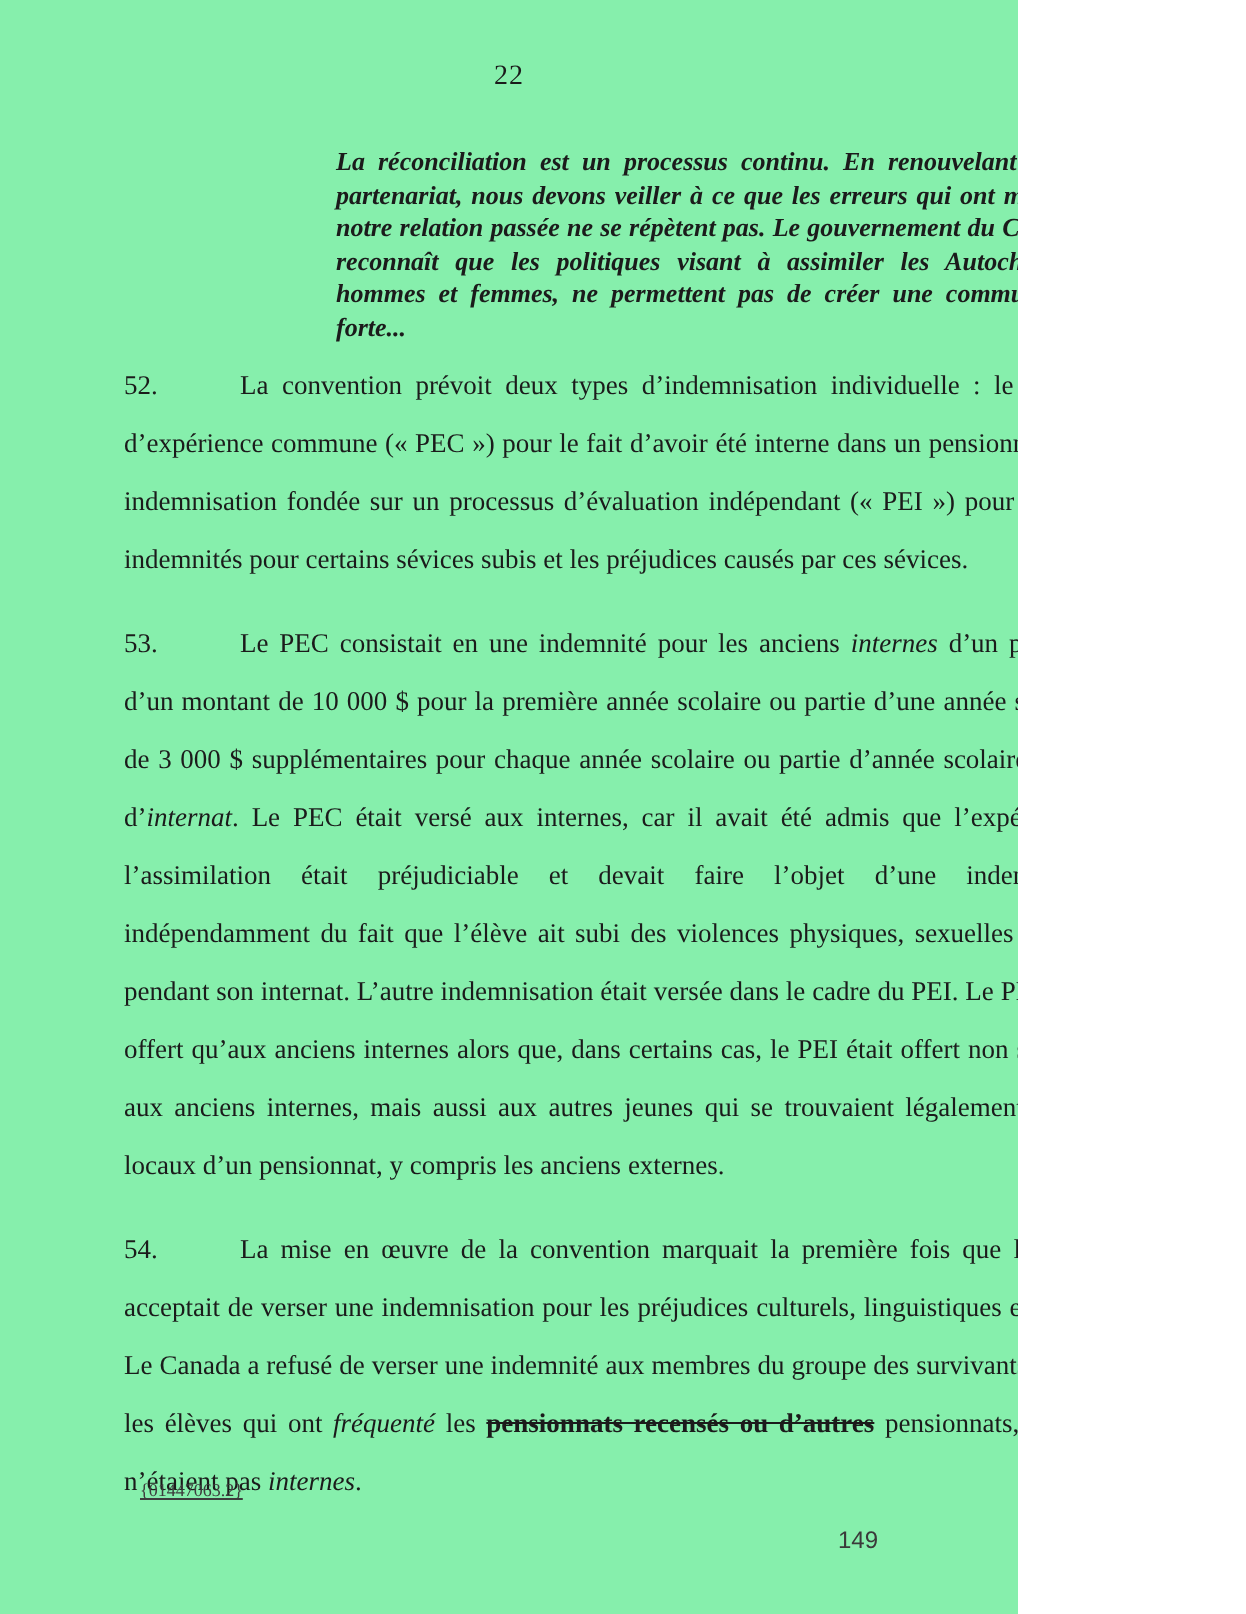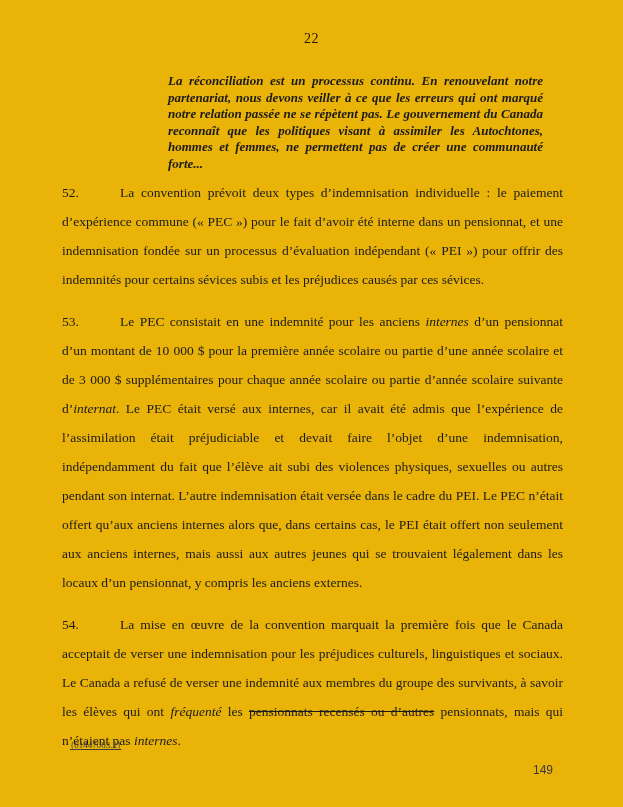--- a/index.html
+++ b/index.html
@@ -2,23 +2,23 @@
 <html lang="fr"><head>
 <meta charset="utf-8">
 <style>
   html, body {
     margin: 0;
     padding: 0;
     background: #ffffff;
   }
   .page {
     position: relative;
-    width: 623px;
+    width: 509px;
     height: 807px;
-    background: #eab308;
+    background: #86efac;
     overflow: hidden;
     font-family: "Liberation Serif", "DejaVu Serif", serif;
     color: #1b1b1b;
   }
   .hdr-pagenum {
     position: absolute;
     top: 31px;
     left: 0;
     width: 100%;
     text-align: center;
@@ -47,21 +47,21 @@
   }
   .paras p.body-para:first-child {
     margin-top: 6px;
   }
   .pnum {
     display: inline-block;
     width: 58px;
   }
   .it { font-style: italic; }
   .strike {
-    font-weight: normal;
+    font-weight: bold;
     text-decoration: line-through;
   }
   .ftr-docid {
     position: absolute;
     left: 70px;
     top: 740px;
     font-size: 9px;
     color: #3d3d3d;
     text-decoration: underline;
   }

